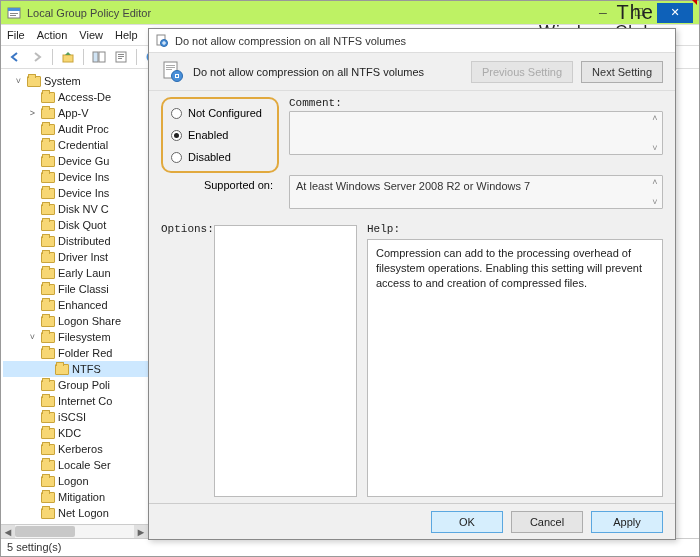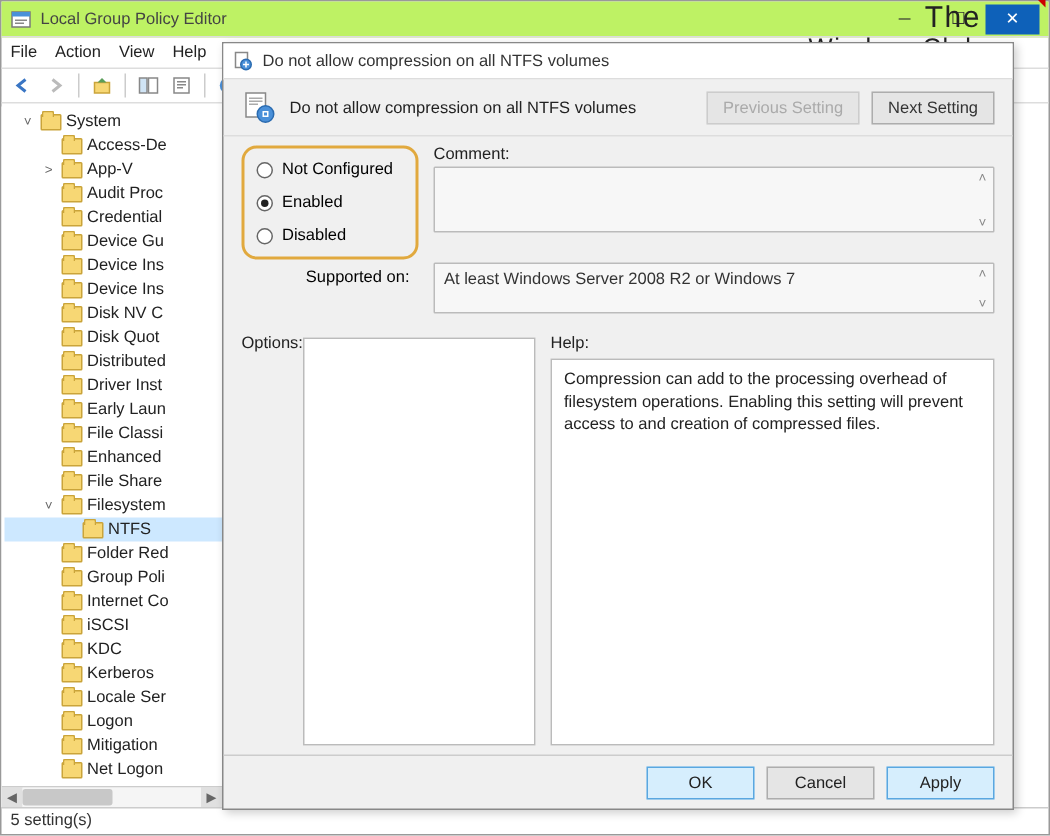--- a/index.html
+++ b/index.html
@@ -57,21 +57,21 @@
 .dlg-header .setting-name { flex: 1; color: #222; }
 .dlg-nav-btn { height: 22px; padding: 0 10px; background: #e5e5e5; border: 1px solid #adadad; color: #333; display: flex; align-items: center; }
 .dlg-nav-btn.disabled { color: #aaa; border-color: #ccc; }
 
 .dlg-config-row { display: flex; padding: 6px 12px 0 12px; gap: 10px; }
 .radio-group { width: 118px; border: 2px solid #e1a93e; border-radius: 10px; padding: 8px 8px; display: flex; flex-direction: column; gap: 10px; background: #f0f0f0; }
 .radio-item { display: flex; align-items: center; gap: 6px; }
 .radio { width: 11px; height: 11px; border: 1px solid #666; border-radius: 50%; display: flex; align-items: center; justify-content: center; background:#fff;}
 .radio.checked::after { content:""; width: 5px; height: 5px; background: #222; border-radius: 50%; }
 .comment-col { flex: 1; display: flex; flex-direction: column; }
-.field-label { color: #222; margin-bottom: 2px; }
+.field-label { color: #222; margin-bottom: 2px; font-family: Liberation Mono, monospace; }
 .right-label{ text-align: right; width: 118px; padding-right: 6px; padding-top:4px;}
 .comment-box, .supported-box { background: #f7f7f7; border: 1px solid #bbb; border-radius: 1px; height: 44px; padding: 4px 6px; color: #333; position: relative; }
 .supported-box { height: 34px; }
 .box-scroll-arr { position: absolute; right: 2px; width: 10px; color: #888; font-size: 9px; text-align:center;}
 .box-scroll-arr.up { top: 1px; }
 .box-scroll-arr.down { bottom: 1px; }
 .supported-row{ display:flex; padding: 2px 12px 8px 12px; gap:10px;}
 
 .dlg-split { display: flex; padding: 6px 12px; gap: 10px; height: 286px;}
 .options-col { width: 196px; display:flex;flex-direction:row;}
@@ -235,36 +235,36 @@
             <span class="label">File Classi</span>
           </div>
           <div class="tree-node tree-indent-2">
             <span class="expander"></span>
             <span class="folder"></span>
             <span class="label">Enhanced</span>
           </div>
           <div class="tree-node tree-indent-2">
             <span class="expander"></span>
             <span class="folder"></span>
-            <span class="label">File Share</span>
+            <span class="label">Logon Share</span>
           </div>
           <div class="tree-node tree-indent-2">
             <span class="expander">˅</span>
             <span class="folder"></span>
             <span class="label">Filesystem</span>
           </div>
+          <div class="tree-node tree-indent-2">
+            <span class="expander"></span>
+            <span class="folder"></span>
+            <span class="label">Folder Red</span>
+          </div>
           <div class="tree-node tree-indent-3 selected">
             <span class="expander"></span>
             <span class="folder"></span>
             <span class="label">NTFS</span>
-          </div>
-          <div class="tree-node tree-indent-2">
-            <span class="expander"></span>
-            <span class="folder"></span>
-            <span class="label">Folder Red</span>
           </div>
           <div class="tree-node tree-indent-2">
             <span class="expander"></span>
             <span class="folder"></span>
             <span class="label">Group Poli</span>
           </div>
           <div class="tree-node tree-indent-2">
             <span class="expander"></span>
             <span class="folder"></span>
             <span class="label">Internet Co</span>

